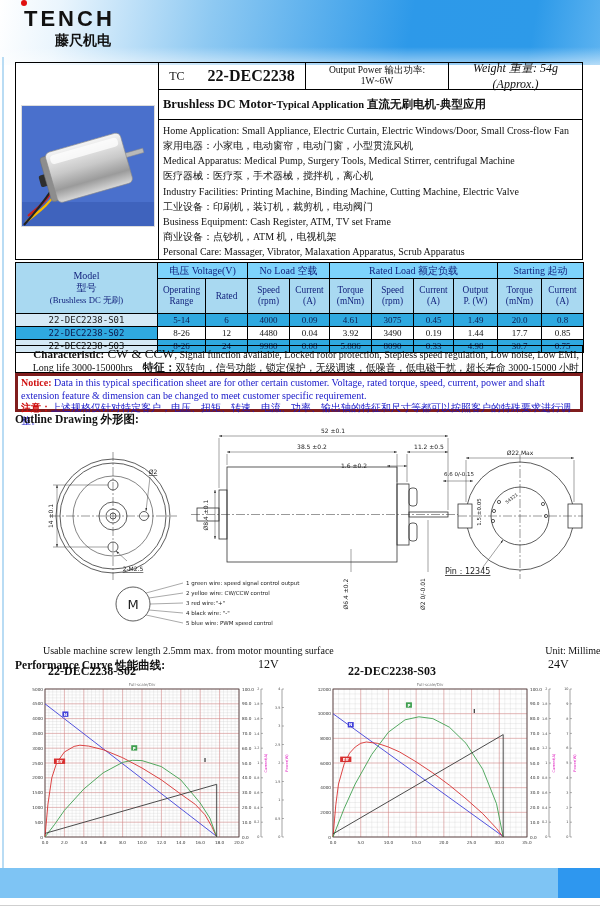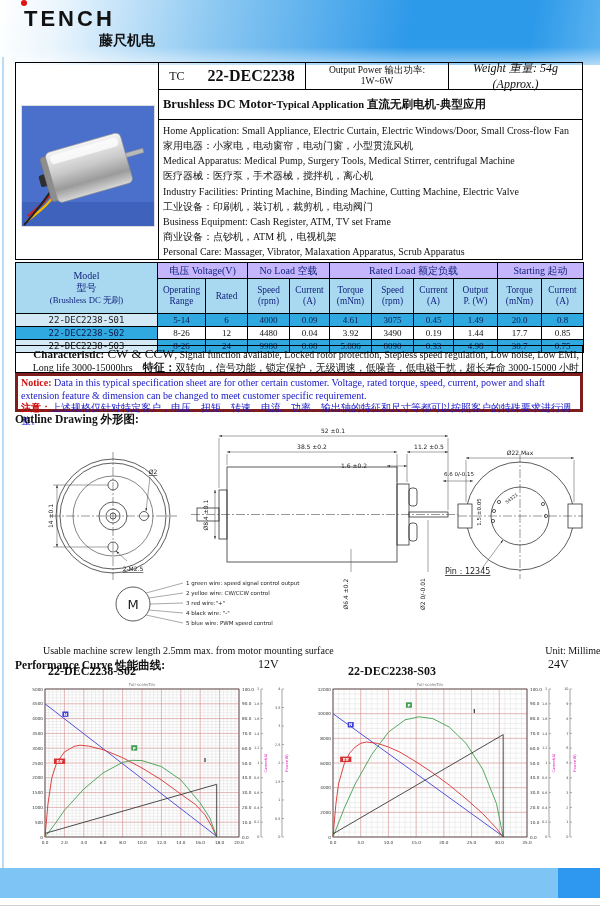--- a/index.html
+++ b/index.html
@@ -8,21 +8,21 @@
   .abs{position:absolute;}
   
   .hdr{left:0;top:0;width:600px;height:65px;
        background:linear-gradient(100deg,#ffffff 0%,#eaf5fd 10%,#8ec9f2 35%,#2d99e9 68%,#2d9ae9 88%,#5db3f0 100%);}
   .hdr::after{content:"";position:absolute;left:0;bottom:0;width:100%;height:18px;
        background:linear-gradient(to bottom,rgba(255,255,255,0),rgba(255,255,255,.55));}
   .brand{left:24px;top:6px;font-family:"Liberation Sans",sans-serif;font-weight:900;
          font-size:22px;letter-spacing:3px;color:#111;z-index:2;}
   .brand-dot{position:absolute;left:21px;top:0px;width:6px;height:6px;border-radius:50%;background:#e01010;}
   .brand-cn{left:55px;top:32px;font-family:"Liberation Sans",sans-serif;font-weight:bold;
-            font-size:14px;color:#111;z-index:2;margin-left:44px;}
+            font-size:14px;color:#111;z-index:2;}
   .edge-line{left:2px;top:57px;width:2px;height:811px;background:#b9dcf4;}
   
   .info-box{left:15px;top:62px;width:568px;height:198px;border:1.5px solid #000;display:flex;box-sizing:border-box;}
   .img-col{width:143px;border-right:1px solid #000;box-sizing:border-box;position:relative;}
   .right-col{flex:1;display:flex;flex-direction:column;min-width:0;}
   .row1{display:flex;height:26px;border-bottom:1px solid #000;}
   .row1 .cell{border-right:1px solid #000;box-sizing:border-box;display:flex;align-items:center;justify-content:center;text-align:center;}
   .row1 .cell:last-child{border-right:none;}
   .c-model{width:147px;gap:20px;}
   .c-power{width:143px;flex-direction:column;font-size:9.5px;line-height:11px;}
@@ -33,21 +33,21 @@
   .row2 b{font-size:12.5px;}
   .row2 .t2{font-size:10.5px;font-weight:bold;}
   .row2 .t3{font-size:11.5px;font-weight:bold;margin-left:3px;}
   .apps{padding:3px 0 0 4px;font-size:10px;line-height:15.2px;white-space:nowrap;overflow:hidden;}
   
   .photo{left:5px;top:42px;width:132px;height:120px;border:1px solid #ddd;background:#4a70cc;overflow:hidden;}
   
   table.spec{left:15px;top:262px;width:568px;border-collapse:collapse;border:1.5px solid #000;
              font-family:"Liberation Serif",serif;table-layout:fixed;padding-left:48px;}
   table.spec th,table.spec td{border:1px solid #000;padding:0;text-align:center;overflow:hidden;}
-  .grp{height:15px;font-size:10px;font-weight:normal;color:#15247e;background:#c4b5fd;}
+  .grp{height:15px;font-size:10px;font-weight:normal;color:#15247e;background:#7dd3fc;}
   .model-h{font-size:10px;color:#15247e;background:#a9d9f1;font-weight:normal;line-height:12px;}
   .model-h .small{font-size:8.7px;}
   .sub-row th{height:34px;background:#a9d9f1;color:#15247e;font-size:9.3px;font-weight:normal;}
   .sub-row th div{line-height:11px;}
   table.spec tbody td{height:12px;font-size:9px;}
   .cell-blue{background:#2fa9e0;color:#0d1b4d;}
   .cell-white{background:#fff;color:#111;}
   .cell-light{background:#d4e9f6;color:#222;}
   .model-cell{font-family:"DejaVu Sans Mono",monospace;font-size:8px;}
   

